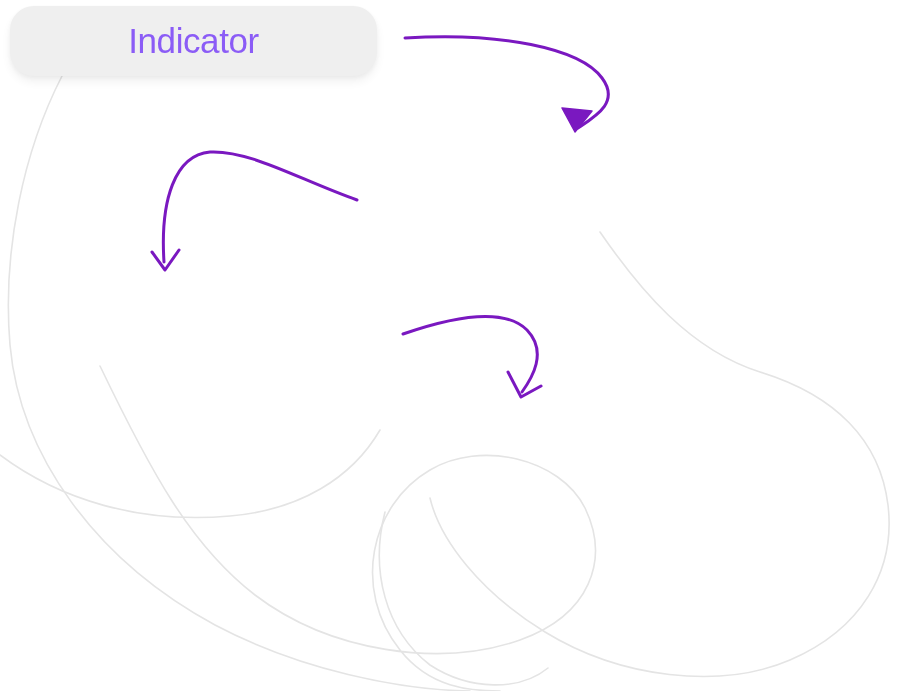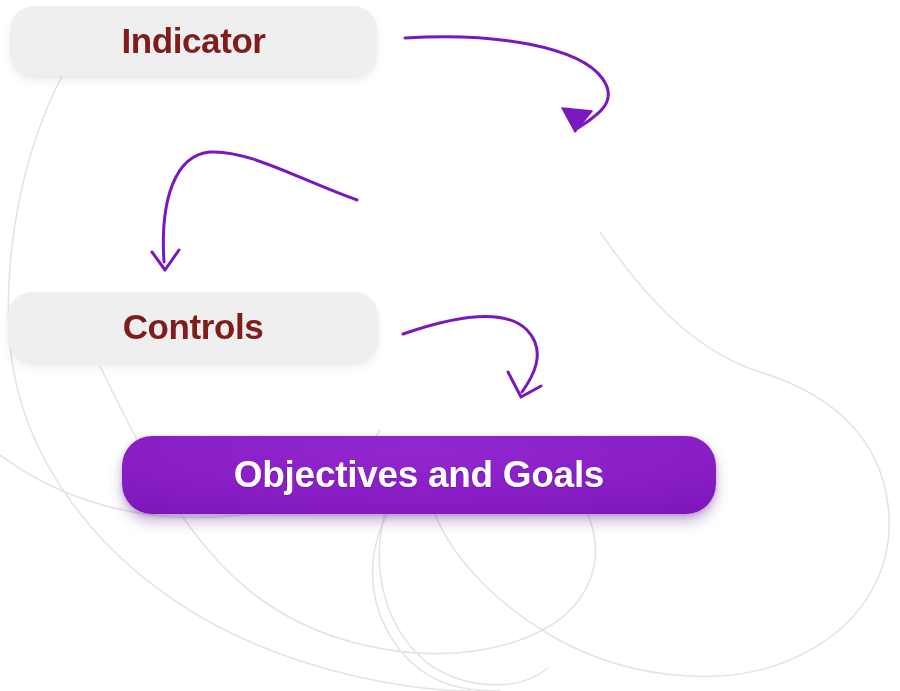--- a/index.html
+++ b/index.html
@@ -38,22 +38,22 @@
     box-sizing: border-box;
   }
 
   .node.plain {
     background: #efefef;
     border-radius: 24px;
     box-shadow: 0 6px 10px rgba(0,0,0,0.055),
                 0 2px 4px rgba(0,0,0,0.04);
   }
   .node.plain .node-label {
-    color: #7f1d1d;
-    font-weight: bold;
+    color: #8b5cf6;
+    font-weight: normal;
     letter-spacing: -0.4px;
     white-space: nowrap;
   }
 
   .node.accent {
     border-radius: 30px;
     background: radial-gradient(120% 150% at 50% 18%,
                  #9327cf 0%, #8a1fc6 38%, #7d14bb 70%, #6f0fae 100%);
     box-shadow: 0 8px 14px rgba(80,10,120,0.28),
                 0 2px 5px rgba(80,10,120,0.20);
@@ -100,27 +100,21 @@
       <path d="M 385 512 C 370 570, 385 630, 430 665 C 470 691, 520 691, 548 668"></path>
       <path d="M 0 455 C 60 500, 140 524, 230 516 C 300 510, 352 478, 380 430"></path>
     </g>
   </svg>
 
   <div class="node plain" id="node-indicator">
     <span class="node-label">Indicator</span>
   </div>
 
 
-  <div class="node plain" id="node-controls">
-    <span class="node-label">Controls</span>
-  </div>
 
-  <div class="node accent" id="node-objectives">
-    <span class="node-label">Objectives and Goals</span>
-  </div>
 
   <svg class="arrow-layer" viewBox="0 0 900 691">
     <g fill="none" stroke="#7a18c0" stroke-width="3" stroke-linecap="round">
 
       <path d="M 405 38 C 500 32, 580 48, 602 78 C 620 102, 596 116, 578 128"></path>
 
       <path d="M 357 200 C 300 180, 250 150, 210 152 C 175 155, 160 200, 164 262"></path>
 
       <path d="M 403 334 C 455 316, 505 308, 527 330 C 548 352, 532 378, 522 392"></path>
     </g>

